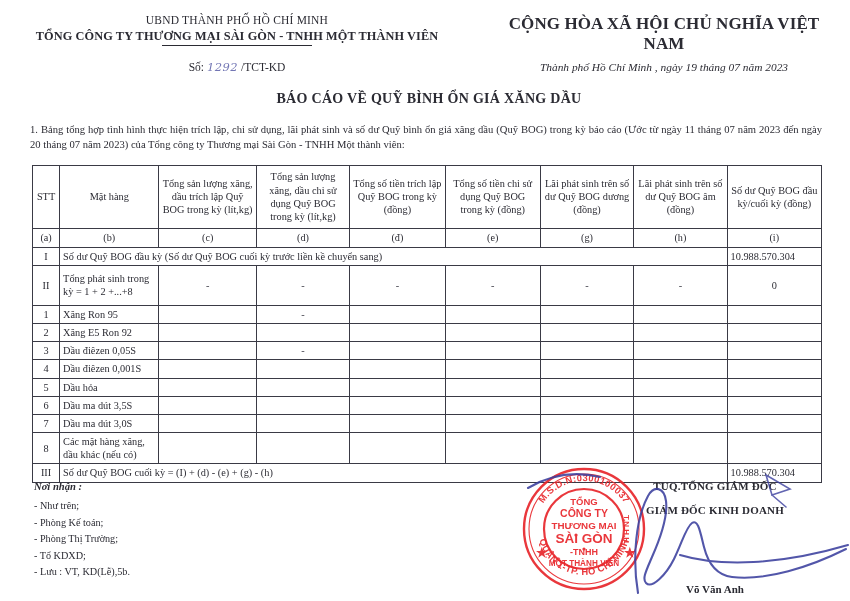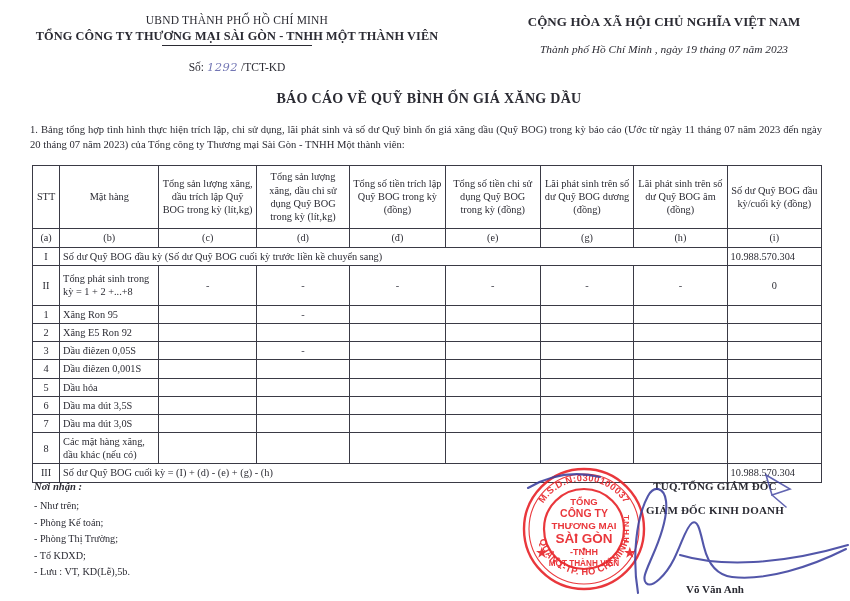--- a/index.html
+++ b/index.html
@@ -44,32 +44,32 @@
   }
   .doc-no .num {
     font-family: "DejaVu Serif", serif;
     color: #5b5fa8;
     font-style: italic;
     letter-spacing: .5px;
     opacity: .85;
   }
 
   .nation-line1 {
-    font-size: 13px; font-weight: 700; letter-spacing: .1px;
+    font-size: 17px; font-weight: 700; letter-spacing: .1px;
   }
   .nation-line2 {
     font-size: 11.6px; font-weight: 700; margin-top: 2px;
     display: inline-block;
   }
   .nation-underline {
     width: 130px; height: 1px; background: #2b2b33;
     margin: 1px auto 0 auto;
   }
   .place-date {
-    margin-top: 13px;
+    margin-top: 7px;
     font-size: 11.4px; font-style: italic;
   }
 
   
   .doc-title {
     text-align: center;
     font-size: 14px; font-weight: 700;
     letter-spacing: .3px;
     margin-top: 17px;
     padding-left: 8px;

